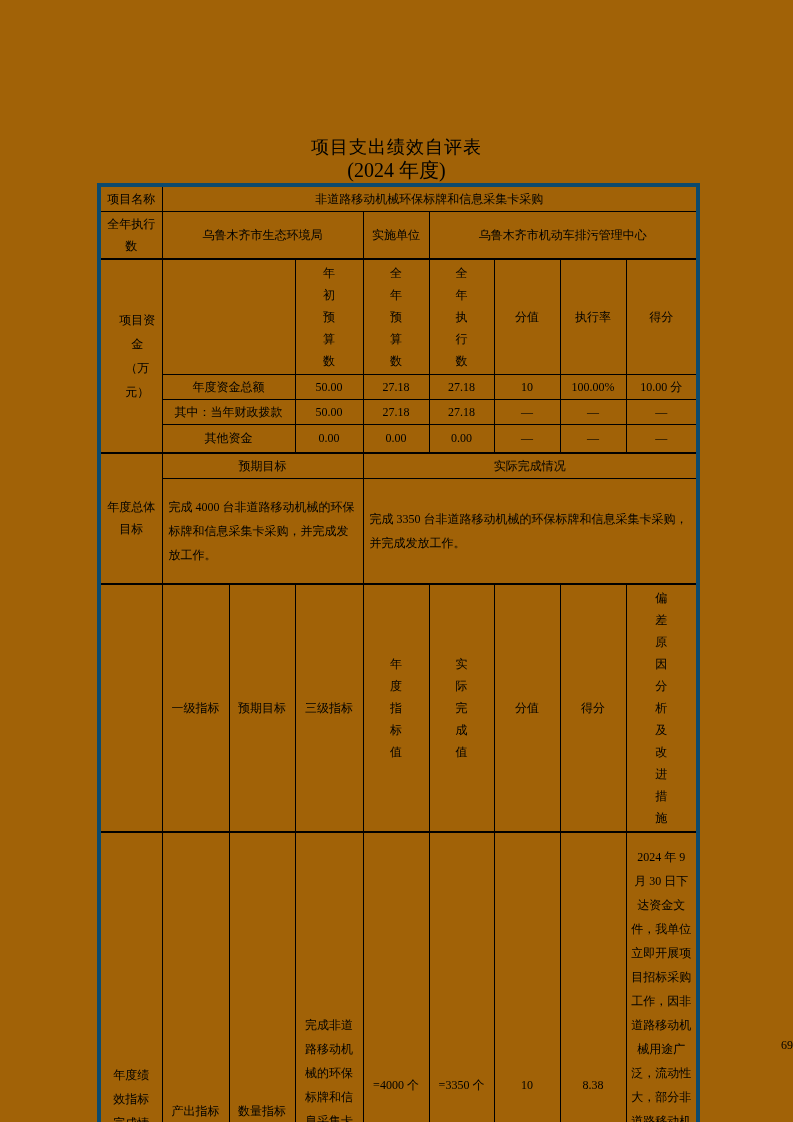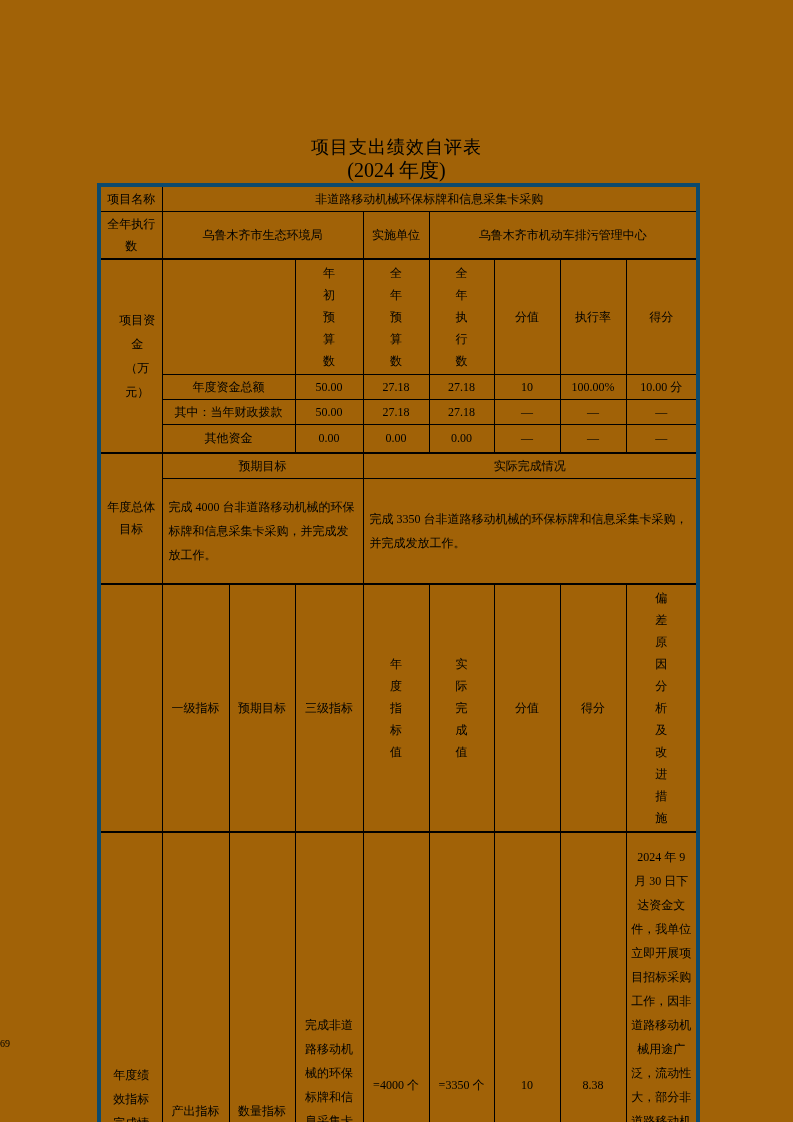--- a/index.html
+++ b/index.html
@@ -32,21 +32,21 @@
     overflow: hidden;
     word-break: break-all;
   }
   .sep { border-top: 2px solid #000; }      
   .hdr2 { padding: 2px 23px; }               
   .goal-text { text-align: left; line-height: 24px; padding: 16px 6px; }
   .l3-cell { padding: 2px 7px; line-height: 24px; margin-left: 47px; }
   .dev-cell { vertical-align: top; padding: 12px 4px; line-height: 24px; }
   .stack { line-height: 24px; padding-left: 15px; }
 
-  .page-number { position: absolute; top: 1038px; left: 0; width: 100%; text-align: left; font-size: 10px; }
+  .page-number { position: absolute; top: 1038px; left: 0; width: 100%; text-align: right; font-size: 12px; }
 </style>
 </head>
 <body>
 
 <div class="page">
 
   <div class="doc-title">
     <div class="t1">项目支出绩效自评表</div>
     <div class="t2">(2024 年度)</div>
   </div>

